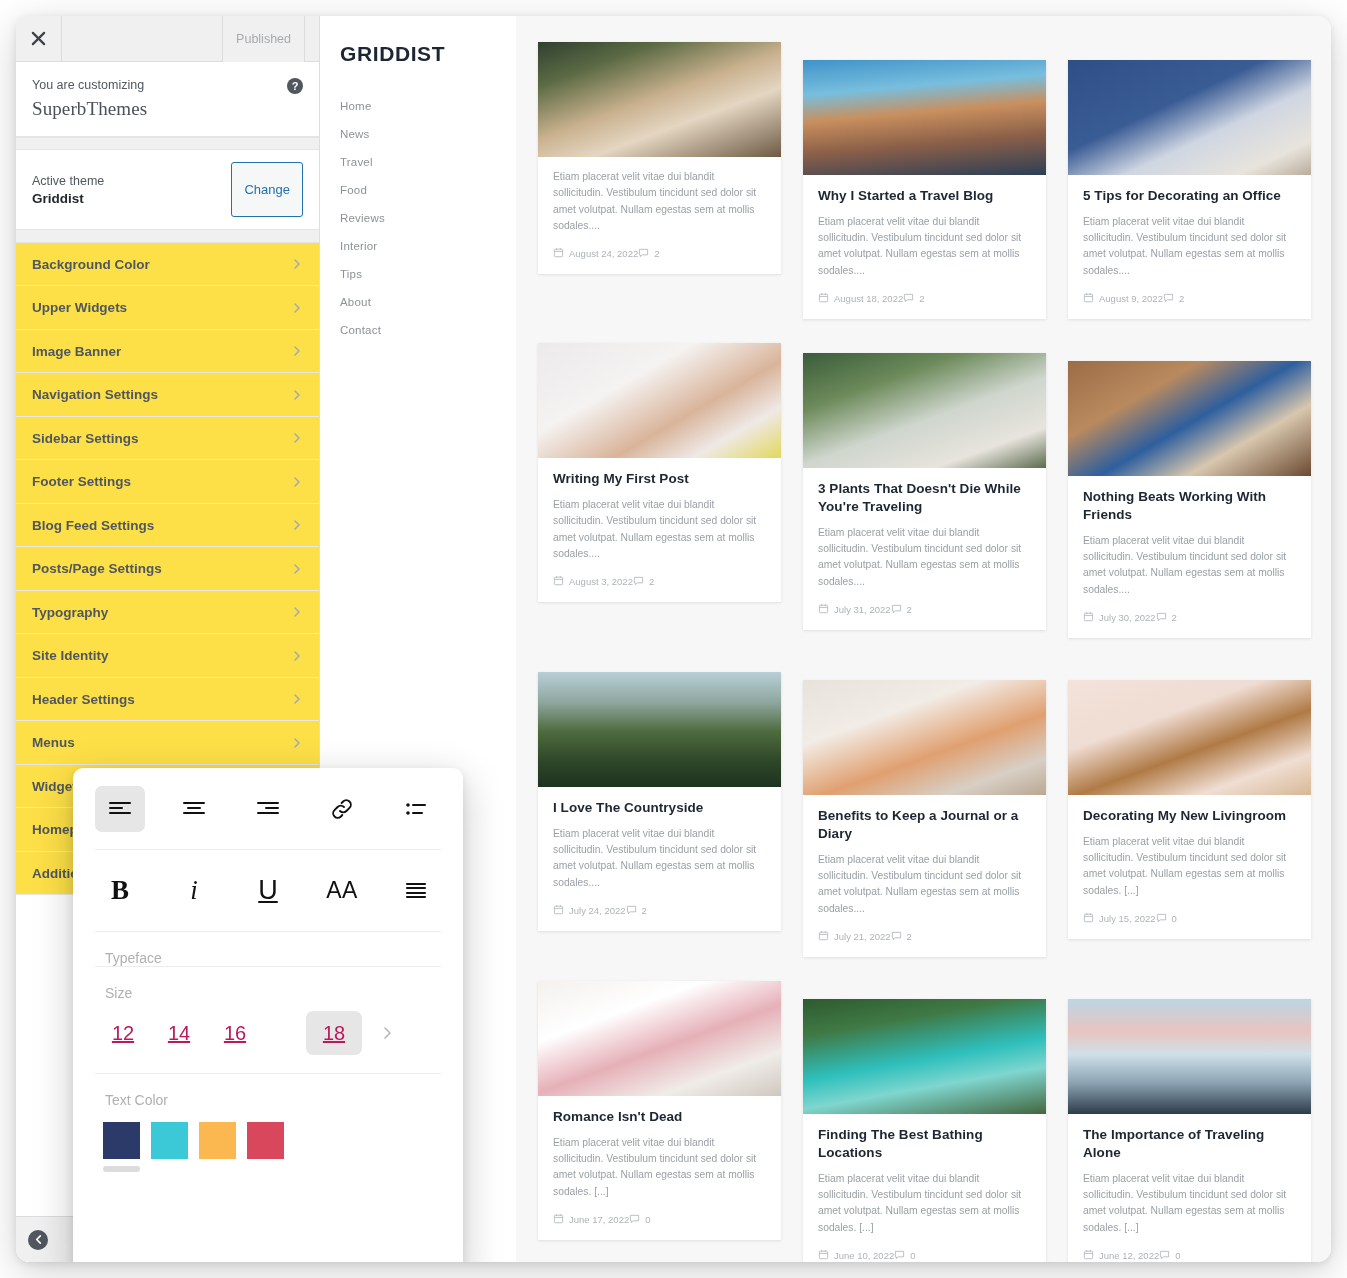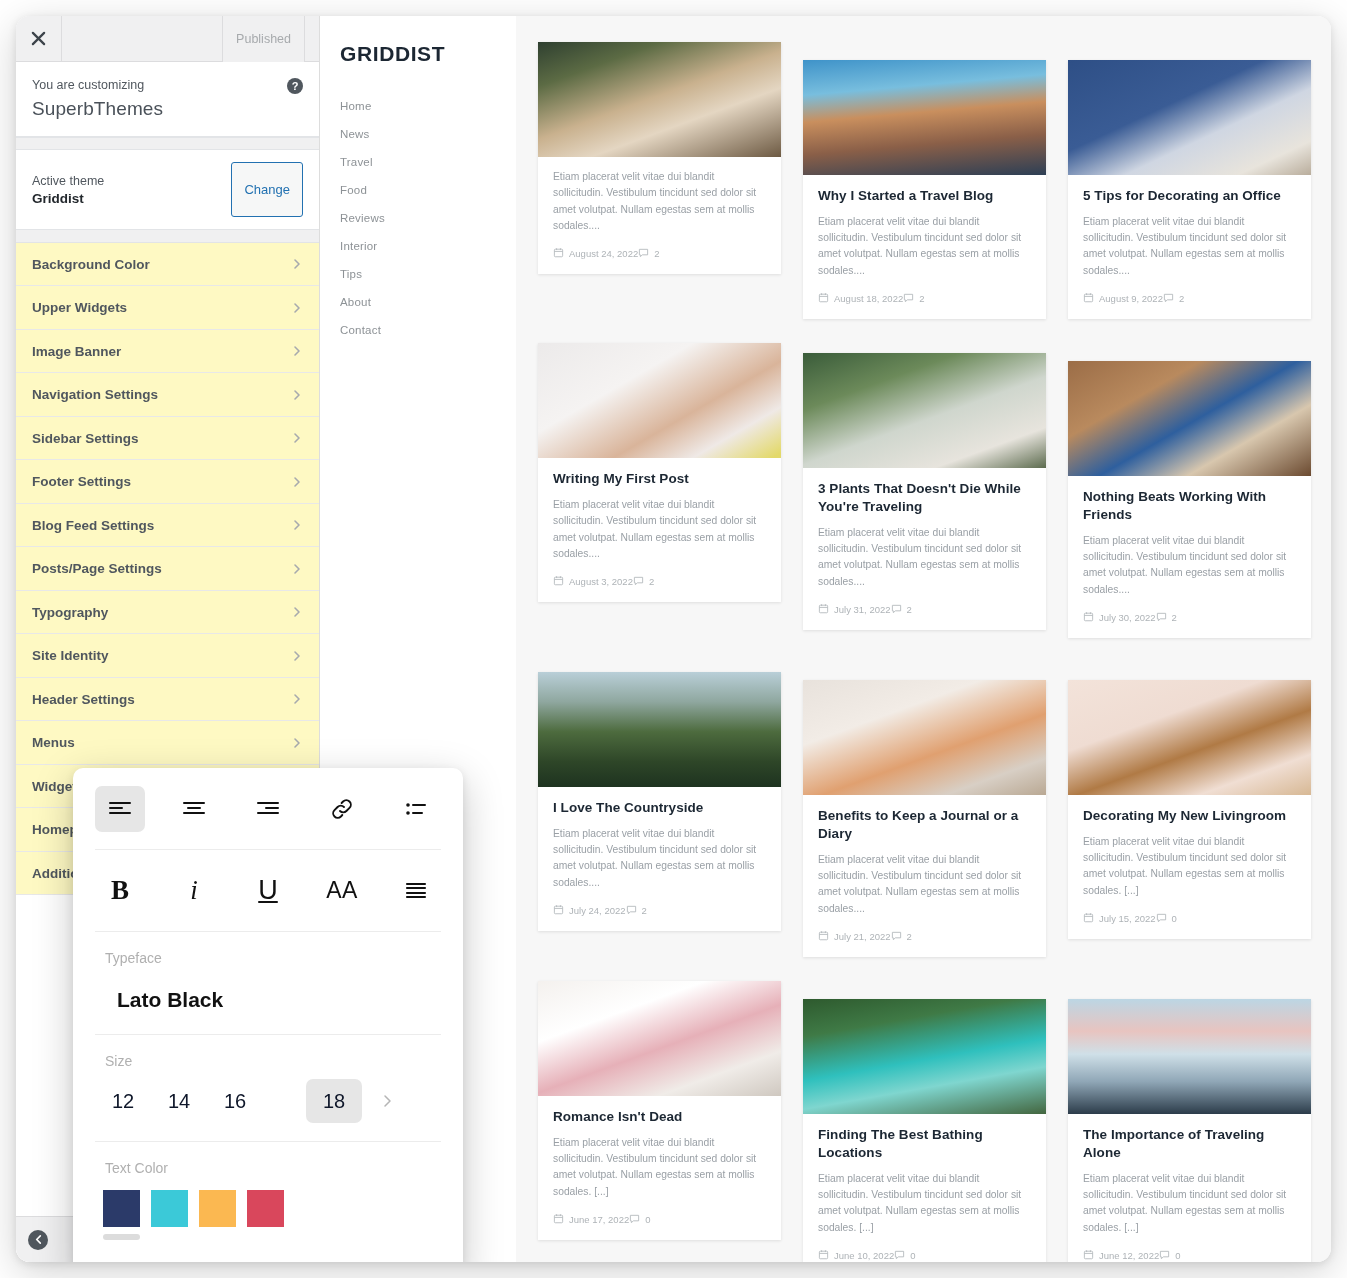--- a/index.html
+++ b/index.html
@@ -56,21 +56,21 @@
     cursor: default;
     font-family: "Liberation Sans", sans-serif;
   }
 
   .cz-head {
     background: #fff; padding: 14px 16px 16px 16px;
     border-bottom: 1px solid #e2e4e7;
     position: relative;
   }
   .cz-head .sub { font-size: 12.5px; color: #50575e; line-height: 1.5; }
-  .cz-head .title { font-size: 19px; color: #4a5159; font-weight: 400; margin-top: 3px; letter-spacing: .1px;}
+  .cz-head .title { font-size: 19px; color: #4a5159; font-weight: 400; margin-top: 3px; letter-spacing: .1px; font-family: Liberation Serif, serif;}
   .cz-help {
     position: absolute; right: 16px; top: 16px;
     width: 16px; height: 16px; border-radius: 50%;
     background: #50575e; color: #fff;
     font-size: 11px; font-weight: bold;
     display: flex; align-items: center; justify-content: center;
     cursor: pointer;
   }
 
   .cz-gap { height: 13px; background: #f0f0f1; border-bottom: 1px solid #e2e4e7; border-top:1px solid #e2e4e7;}
@@ -90,21 +90,21 @@
 
   .cz-gap2 { height: 13px; background: #f0f0f1; border-bottom:1px solid #e2e4e7;}
 
   .cz-list { flex: 1; overflow: hidden; background: #fff; }
   .cz-item {
     height: 43.5px; display: flex; align-items: center;
     justify-content: space-between;
     padding: 0 16px;
     border-bottom: 1px solid #e8e8e8;
     cursor: pointer;
-    background: #fef9c3;
+    background: #fde047;
   }
   .cz-item .t { font-size: 13.5px; font-weight: bold; color: #50575e; }
   .cz-item .chev { color: #a7aaad; font-size: 15px; line-height: 1; }
   .cz-item .chev svg { width: 12px; height: 12px; display:block; }
 
   .cz-collapse {
     position: absolute; left: 0; bottom: 0;
     width: 304px; height: 46px;
     background: #f0f0f1; border-top: 1px solid #dcdcde;
     display: flex; align-items: center; padding-left: 12px;
@@ -212,21 +212,21 @@
 
   .tp-sect { padding: 18px 0 0 0; border-bottom: 1px solid #ececec; }
   .tp-sect:last-child { border-bottom: none; }
   .tp-label { font-size: 14px; color: #b0b0b0; margin-bottom: 0; padding-left: 10px; }
   .tp-typeface { font-size: 21px; font-weight: bold; color: #111; padding: 22px 0 22px 22px; }
 
   .tp-sizes { display: flex; align-items: center; padding: 10px 0 18px 0; }
   .tp-size {
     width: 56px; height: 44px; border-radius: 7px;
     display: flex; align-items: center; justify-content: center;
-    font-size: 20px; color: #0f172a; cursor: pointer;
+    font-size: 20px; color: #be185d; cursor: pointer; text-decoration: underline;
   }
   .tp-size.active { background: #e6e6e6; margin-left: 43px; }
   .tp-size-next { width: 50px; display:flex; align-items:center; justify-content:center; cursor:pointer;}
   .tp-size-next svg { width: 16px; height: 16px; stroke: #b5b5b5; }
 
   .tp-swatches { display: flex; gap: 11px; padding: 14px 0 0 8px; }
   .tp-sw { width: 37px; height: 37px; cursor: pointer; }
   .tp-scrollbar {
     width: 37px; height: 6px; border-radius: 3px;
     background: #dcdcdc; margin: 7px 0 0 8px;
@@ -738,21 +738,20 @@
         </div>
       <div class="tp-btn">
         <svg viewBox="0 0 26 26">
             <path d="M4 6h18M4 10h18M4 15h18M4 19h18" stroke="#111" stroke-width="2.1" stroke-linecap="round"></path>
           </svg>
       </div>
     </div>
 
     <div class="tp-sect">
       <div class="tp-label">Typeface</div>
-      <div class="tp-typeface">Lato Black</div>
     </div>
 
     <div class="tp-sect">
       <div class="tp-label">Size</div>
       <div class="tp-sizes" id="tp-sizes">
           <div class="tp-size">12</div>
           <div class="tp-size">14</div>
           <div class="tp-size">16</div>
           <div class="tp-size active">18</div>
           <div class="tp-size-next">

